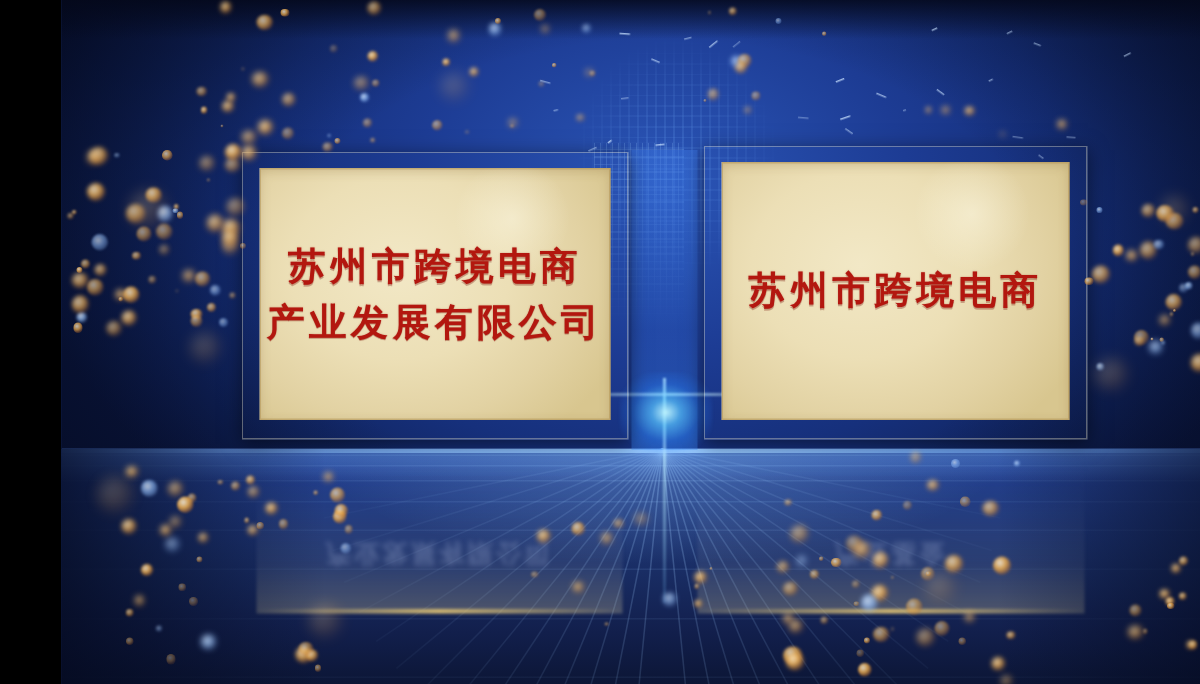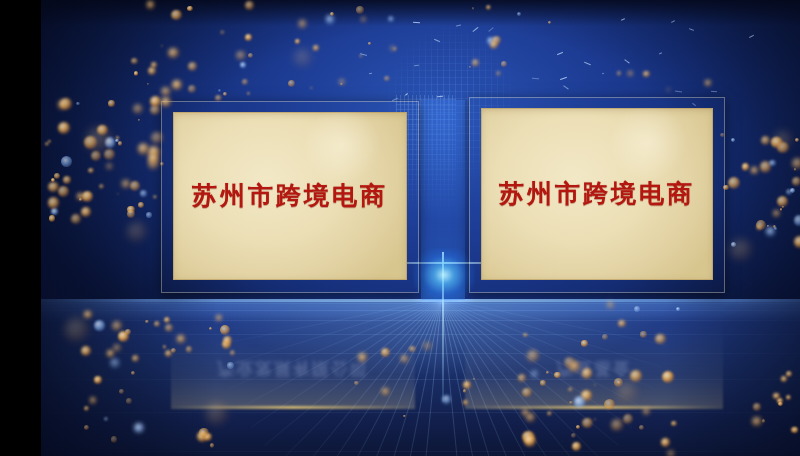--- a/index.html
+++ b/index.html
@@ -240,20 +240,21 @@
   </div>
 
   <div class="center-column"></div>
   <div class="center-ray2"></div>
   <div class="center-ray"></div>
   <div class="center-burst"></div>
 
   <div class="plaque-frame" style="left:120px;top:101px;width:258px;height:192px;">
     <div class="plaque-inner">
       <div class="ptext">苏州市跨境电商</div>
+      <div class="ptext line2">产业发展有限公司</div>
     </div>
   </div>
 
   <div class="plaque-frame" style="left:428px;top:97px;width:256px;height:196px;">
     <div class="plaque-inner">
       <div class="ptext">苏州市跨境电商</div>
     </div>
   </div>
 
   <div id="bokehLayer" style="position:absolute;inset:0;pointer-events:none;">

